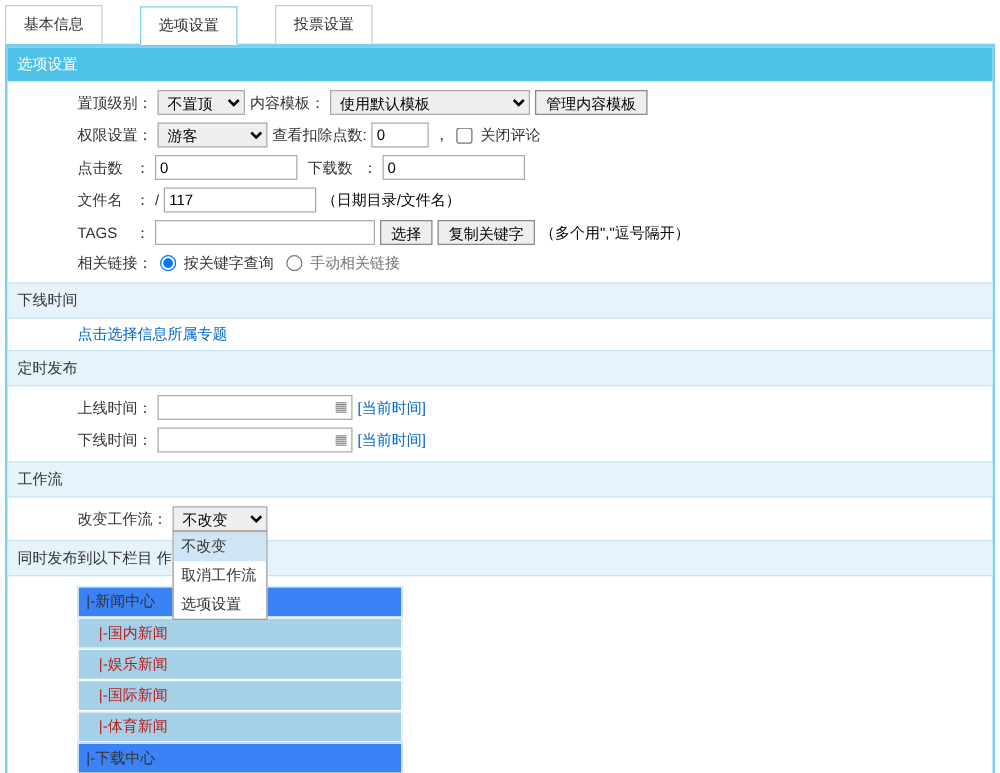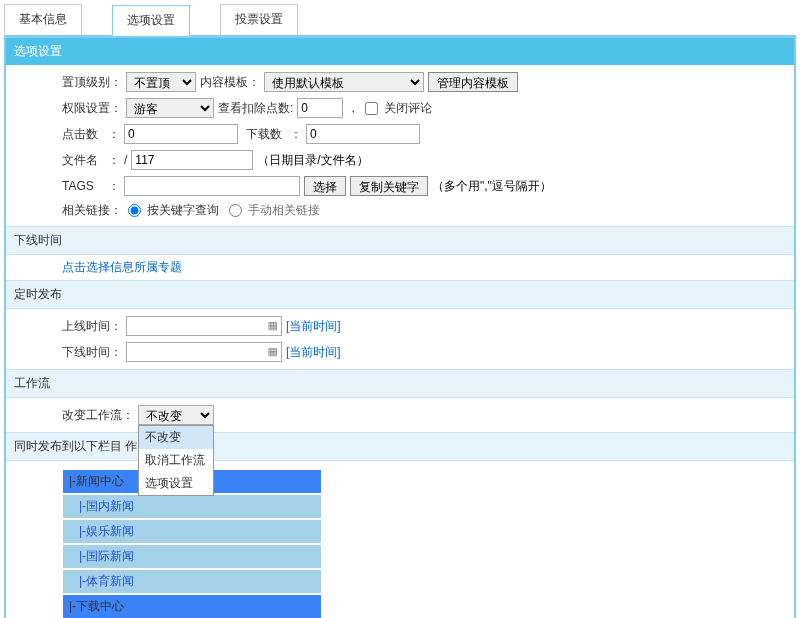--- a/index.html
+++ b/index.html
@@ -13,21 +13,21 @@
 .row { display: flex; align-items: center; padding: 3px 0; gap: 4px; }
 .label { min-width: 54px; }
 select, input[type="text"] { border: 1px solid #aaa; padding: 2px 3px; font-size: 12px; height: 20px; }
 .btn { border: 1px solid #888; background: #eee; padding: 2px 8px; font-size: 12px; cursor: pointer; height: 20px; }
 .subheader { background: #e6f3fb; padding: 5px 8px; border-top: 1px solid #c5e5f5; border-bottom: 1px solid #c5e5f5; }
 .link { color: #0066cc; cursor: pointer; }
 .link2 { color: #737373; cursor: pointer; }
 .tree { background: #fff; width: 260px; margin: 4px 0 8px 0; }
 .tree-item { padding: 3px 6px; border: 1px solid #fff; }
 .tree-parent { background: #3b82f6; }
-.tree-child { background: #a4d1e8; padding-left: 16px; color: #1d4ed8; }
+.tree-child { background: #a4d1e8; padding-left: 16px; color: #b91c1c; }
 .dropdown-wrap { position: relative; display: inline-block; }
 .dropdown-list { position: absolute; left: 0; top: 20px; background: #fff; border: 1px solid #999; width: 76px; z-index: 10; }
 .dropdown-option { padding: 3px 6px; cursor: pointer; }
 .dropdown-option.selected { background: #d0e5f5; }
 .hint { color: #000000; }
 input[type="radio"], input[type="checkbox"] { vertical-align: middle; margin: 0 2px; }
 </style>
 </head>
 <body>
 

